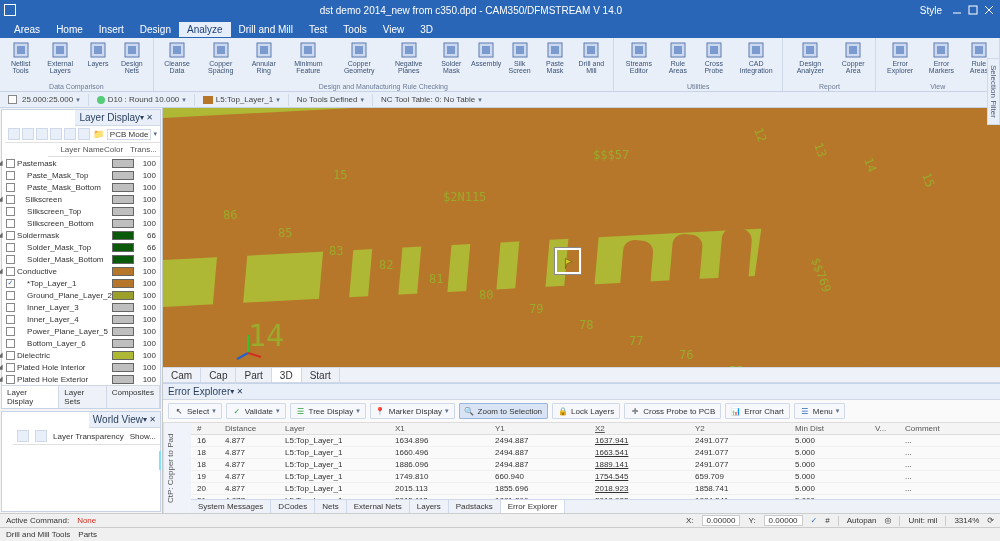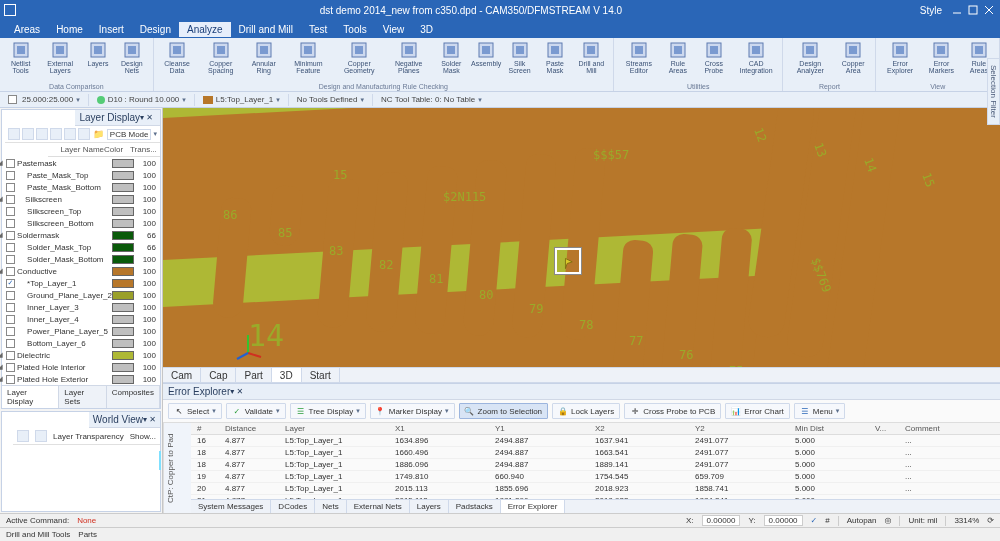--- a/index.html
+++ b/index.html
@@ -82,21 +82,21 @@
   .ee-toolbar { display:flex; gap:4px; padding:3px 5px; border-bottom:1px solid #ddd; align-items:center;}
   .tbtn { background:#f6f8fc; border:1px solid #cfd9ea; padding:2px 5px; font-size:8px; display:flex; align-items:center; gap:3px; cursor:pointer; border-radius:1px;}
   .tbtn.active { background:#d8e4f5; border-color:#9cb5de; }
   .tbtn .ic { width:10px; height:10px; display:inline-flex; align-items:center; justify-content:center;}
   .ee-body { flex:1; display:flex; overflow:hidden;}
   .ee-side { width:28px; background:#f0f4fa; border-right:1px solid #ddd; writing-mode:vertical-rl; transform:rotate(180deg); font-size:8px; padding:3px 2px; color:#555; text-align:center;}
   .ee-table { flex:1; overflow:hidden; display:flex; flex-direction:column; }
   .ee-head, .ee-row { display:flex; font-size:8px; padding:1px 0; }
   .ee-head { background:#f4f4f4; border-bottom:1px solid #ddd; color:#555;}
   .ee-row { border-bottom:1px solid #f0f0f0; }
-  .c-id{width:34px;padding-left:6px;} .c-dist{width:60px;} .c-layer{width:110px;} .c-x1{width:100px;} .c-y1{width:100px;} .c-x2{width:100px;} .c-y2{width:100px;} .c-min{width:80px;} .c-v{width:30px;} .c-cmt{flex:1;}
+  .c-id{width:34px;padding-left:6px;} .c-dist{width:60px;} .c-layer{width:110px;} .c-x1{width:100px;} .c-y1{width:100px;} .c-x2{width:100px;text-decoration:underline;} .c-y2{width:100px;} .c-min{width:80px;} .c-v{width:30px;} .c-cmt{flex:1;}
   .ee-tabs { display:flex; font-size:8px; background:#eef2f8; border-top:1px solid #cfd9ea;}
   .ee-tabs .tab { padding:2px 7px; border-right:1px solid #cfd9ea; cursor:pointer;}
   .ee-tabs .tab.active { background:#fff;}
 
   
   .status { height:14px; background:#f0f0f0; border-top:1px solid #ccc; display:flex; align-items:center; font-size:8px; padding:0 6px; gap:8px;}
   .status .flex{flex:1;}
   .status .sep{width:1px;height:10px;background:#ccc;}
   .red{color:#d03020;}
   .side-tab { position:absolute; right:0; top:58px; writing-mode:vertical-rl; background:#e8eff8; border:1px solid #cfd9ea; font-size:8px; padding:6px 1px; color:#4a5a78; cursor:pointer;}

